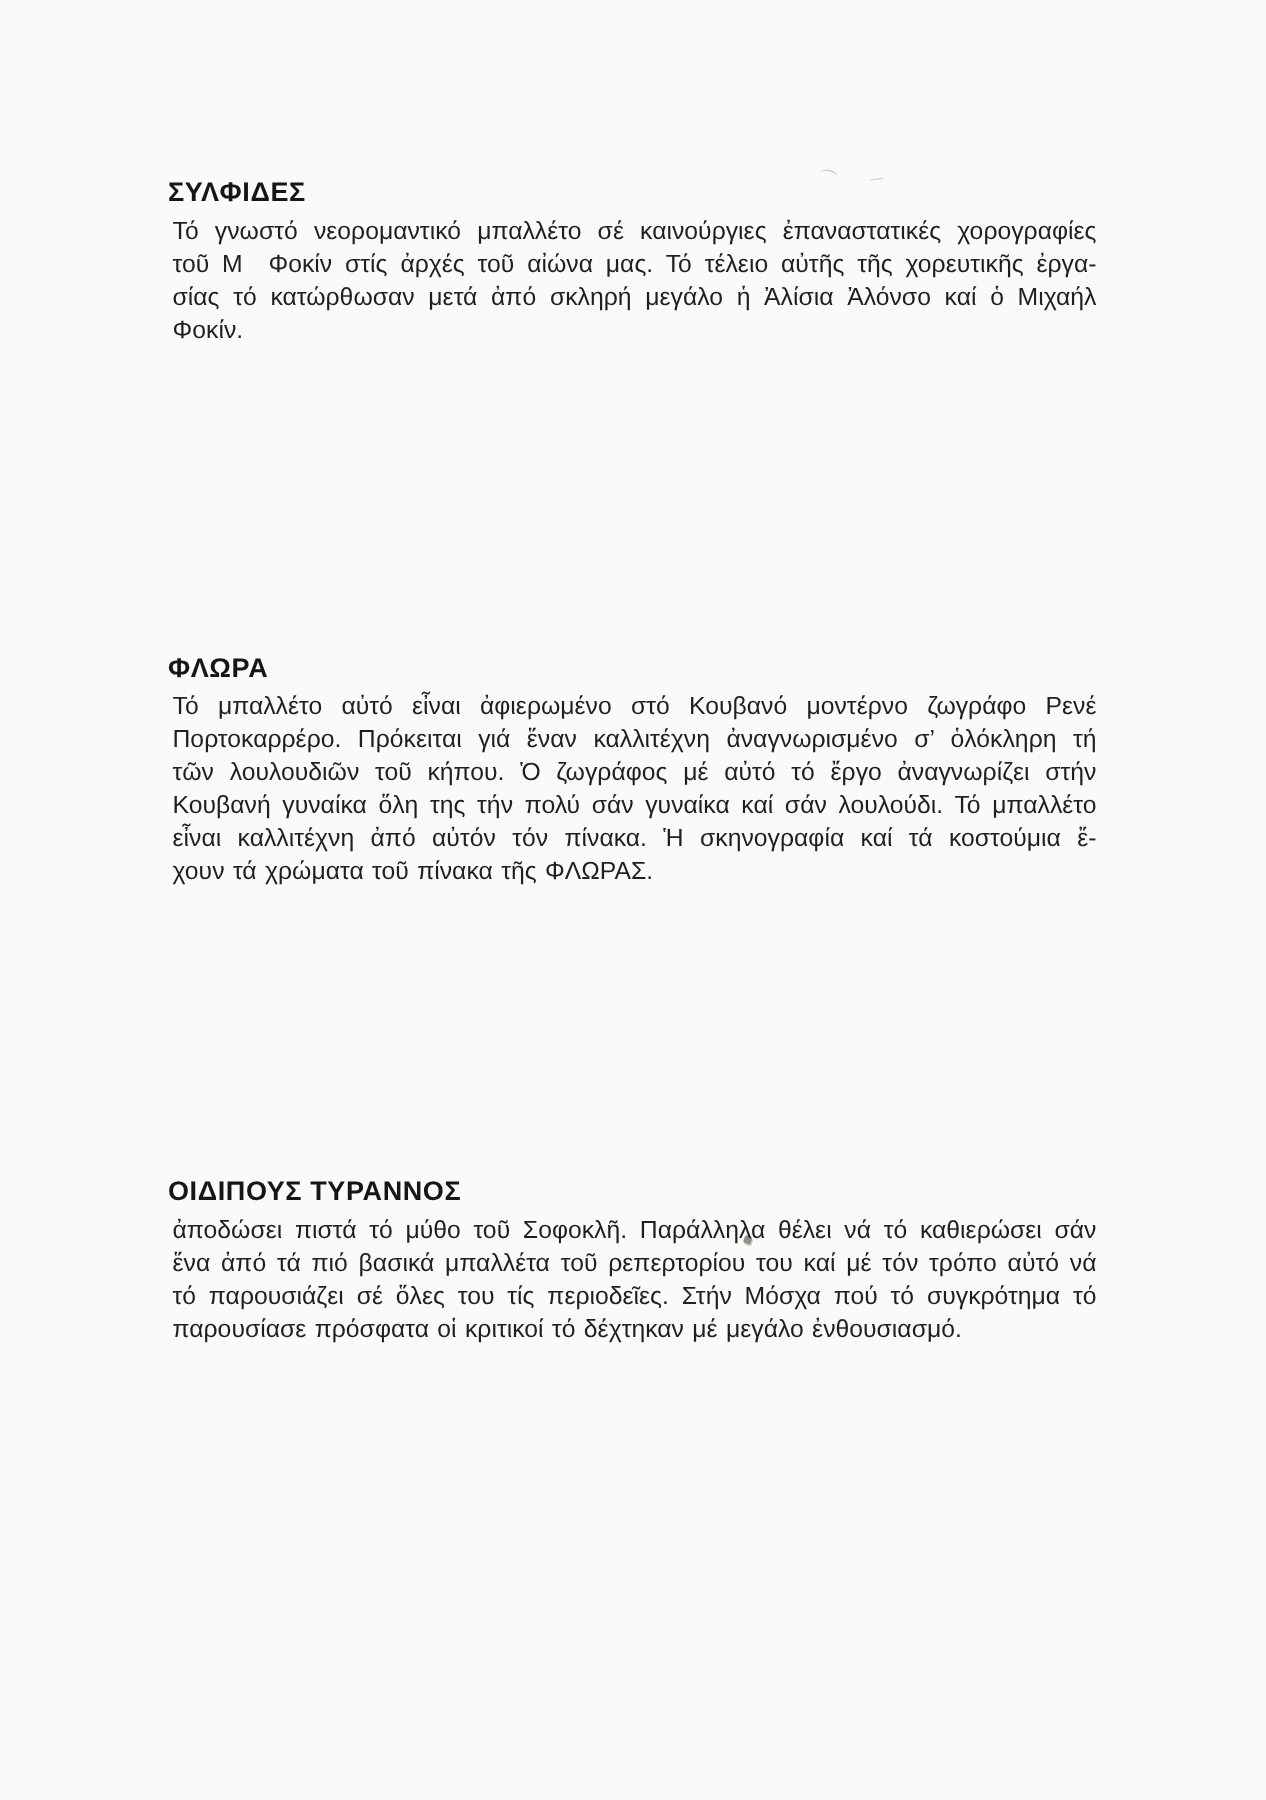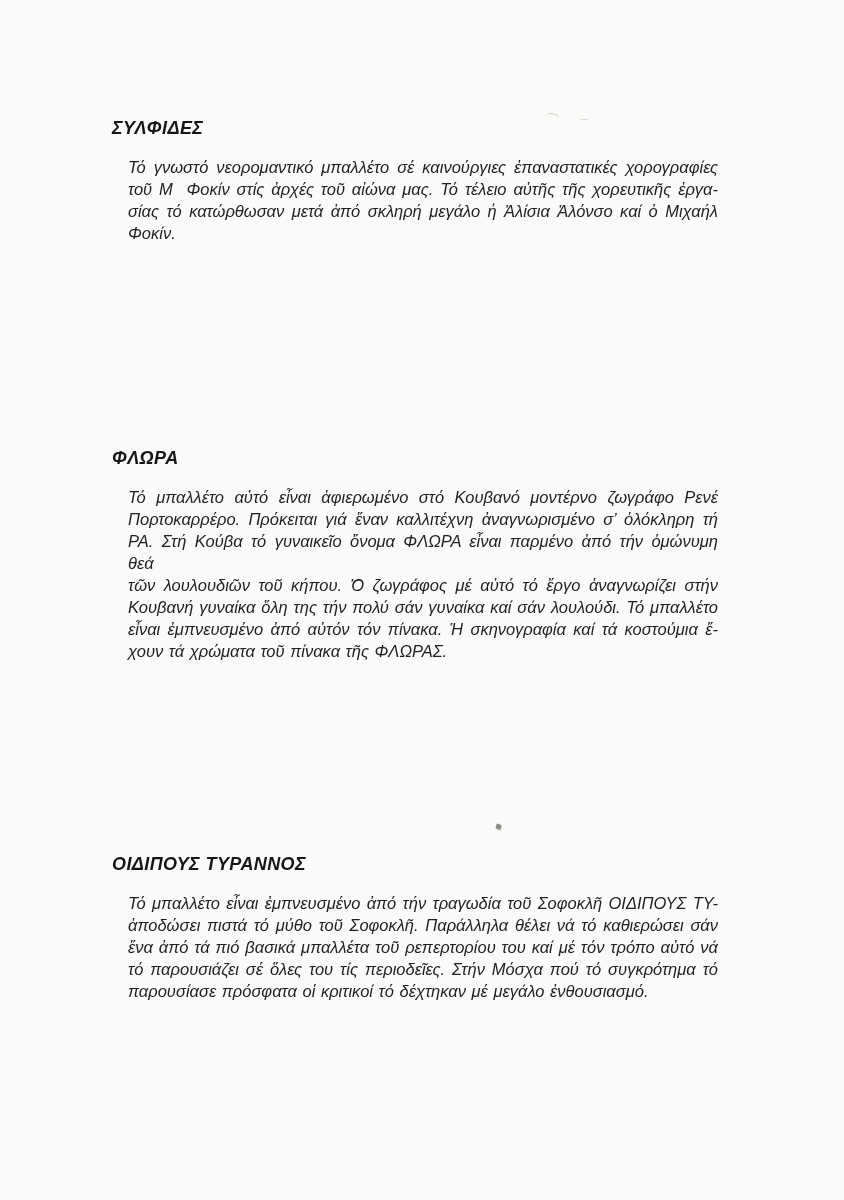--- a/index.html
+++ b/index.html
@@ -15,34 +15,33 @@
     background: #fafaf8;
     overflow: hidden;
     font-family: "Liberation Sans", sans-serif;
     color: #1f1f1f;
   }
   .content {
     position: absolute;
     left: 112px;
     top: 116px;
     width: 622px;
-    font-style: italic;
   }
   .doc-section { margin: 0; }
   .doc-section.s2 { margin-top: 202px; }
   .doc-section.s3 { margin-top: 190px; }
   .section-heading {
     font-size: 18px;
     line-height: 24px;
     font-weight: bold;
     letter-spacing: 0.4px;
     margin: 0 0 2px 0;
     color: #161616;
   }
-  .para { margin: 16px; }
+  .para { margin: 3px; }
   .para .line {
     font-size: 16.5px;
     line-height: 22px;
     text-align: justify;
     text-align-last: justify;
     word-spacing: 1px;
     white-space: normal;
   }
   .para .line.last {
     text-align-last: left;
@@ -88,32 +87,30 @@
           <div class="line">σίας τό κατώρθωσαν μετά ἀπό σκληρή μεγάλο ἡ Ἀλίσια Ἀλόνσο καί ὁ Μιχαήλ</div>
           <div class="line last">Φοκίν.</div>
         </div>
     </section>
 
     <section class="doc-section s2">
       <h2 class="section-heading">ΦΛΩΡΑ</h2>
       <div class="para">
           <div class="line">Τό μπαλλέτο αὐτό εἶναι ἀφιερωμένο στό Κουβανό μοντέρνο ζωγράφο Ρενέ</div>
           <div class="line">Πορτοκαρρέρο. Πρόκειται γιά ἕναν καλλιτέχνη ἀναγνωρισμένο σ’ ὁλόκληρη τή</div>
-          <div class="line">ΡΑ. Στή Κούβα τό γυναικεῖο ὄνομα ΦΛΩΡΑ εἶναι παρμένο ἀπό τήν ὁμώνυμη θεά</div>
           <div class="line">τῶν λουλουδιῶν τοῦ κήπου. Ὁ ζωγράφος μέ αὐτό τό ἔργο ἀναγνωρίζει στήν</div>
           <div class="line">Κουβανή γυναίκα ὅλη της τήν πολύ σάν γυναίκα καί σάν λουλούδι. Τό μπαλλέτο</div>
-          <div class="line">εἶναι ἐμπνευσμένο ἀπό αὐτόν τόν πίνακα. Ἡ σκηνογραφία καί τά κοστούμια ἔ-</div>
+          <div class="line">εἶναι καλλιτέχνη ἀπό αὐτόν τόν πίνακα. Ἡ σκηνογραφία καί τά κοστούμια ἔ-</div>
           <div class="line last">χουν τά χρώματα τοῦ πίνακα τῆς ΦΛΩΡΑΣ.</div>
         </div>
     </section>
 
     <section class="doc-section s3">
       <h2 class="section-heading">ΟΙΔΙΠΟΥΣ ΤΥΡΑΝΝΟΣ</h2>
       <div class="para">
-          <div class="line">Τό μπαλλέτο εἶναι ἐμπνευσμένο ἀπό τήν τραγωδία τοῦ Σοφοκλῆ ΟΙΔΙΠΟΥΣ ΤΥ-</div>
           <div class="line">ἀποδώσει πιστά τό μύθο τοῦ Σοφοκλῆ. Παράλληλα θέλει νά τό καθιερώσει σάν</div>
           <div class="line">ἕνα ἀπό τά πιό βασικά μπαλλέτα τοῦ ρεπερτορίου του καί μέ τόν τρόπο αὐτό νά</div>
           <div class="line">τό παρουσιάζει σέ ὅλες του τίς περιοδεῖες. Στήν Μόσχα πού τό συγκρότημα τό</div>
           <div class="line last">παρουσίασε πρόσφατα οἱ κριτικοί τό δέχτηκαν μέ μεγάλο ἐνθουσιασμό.</div>
         </div>
     </section>
 
   </div>
 </div>
 

